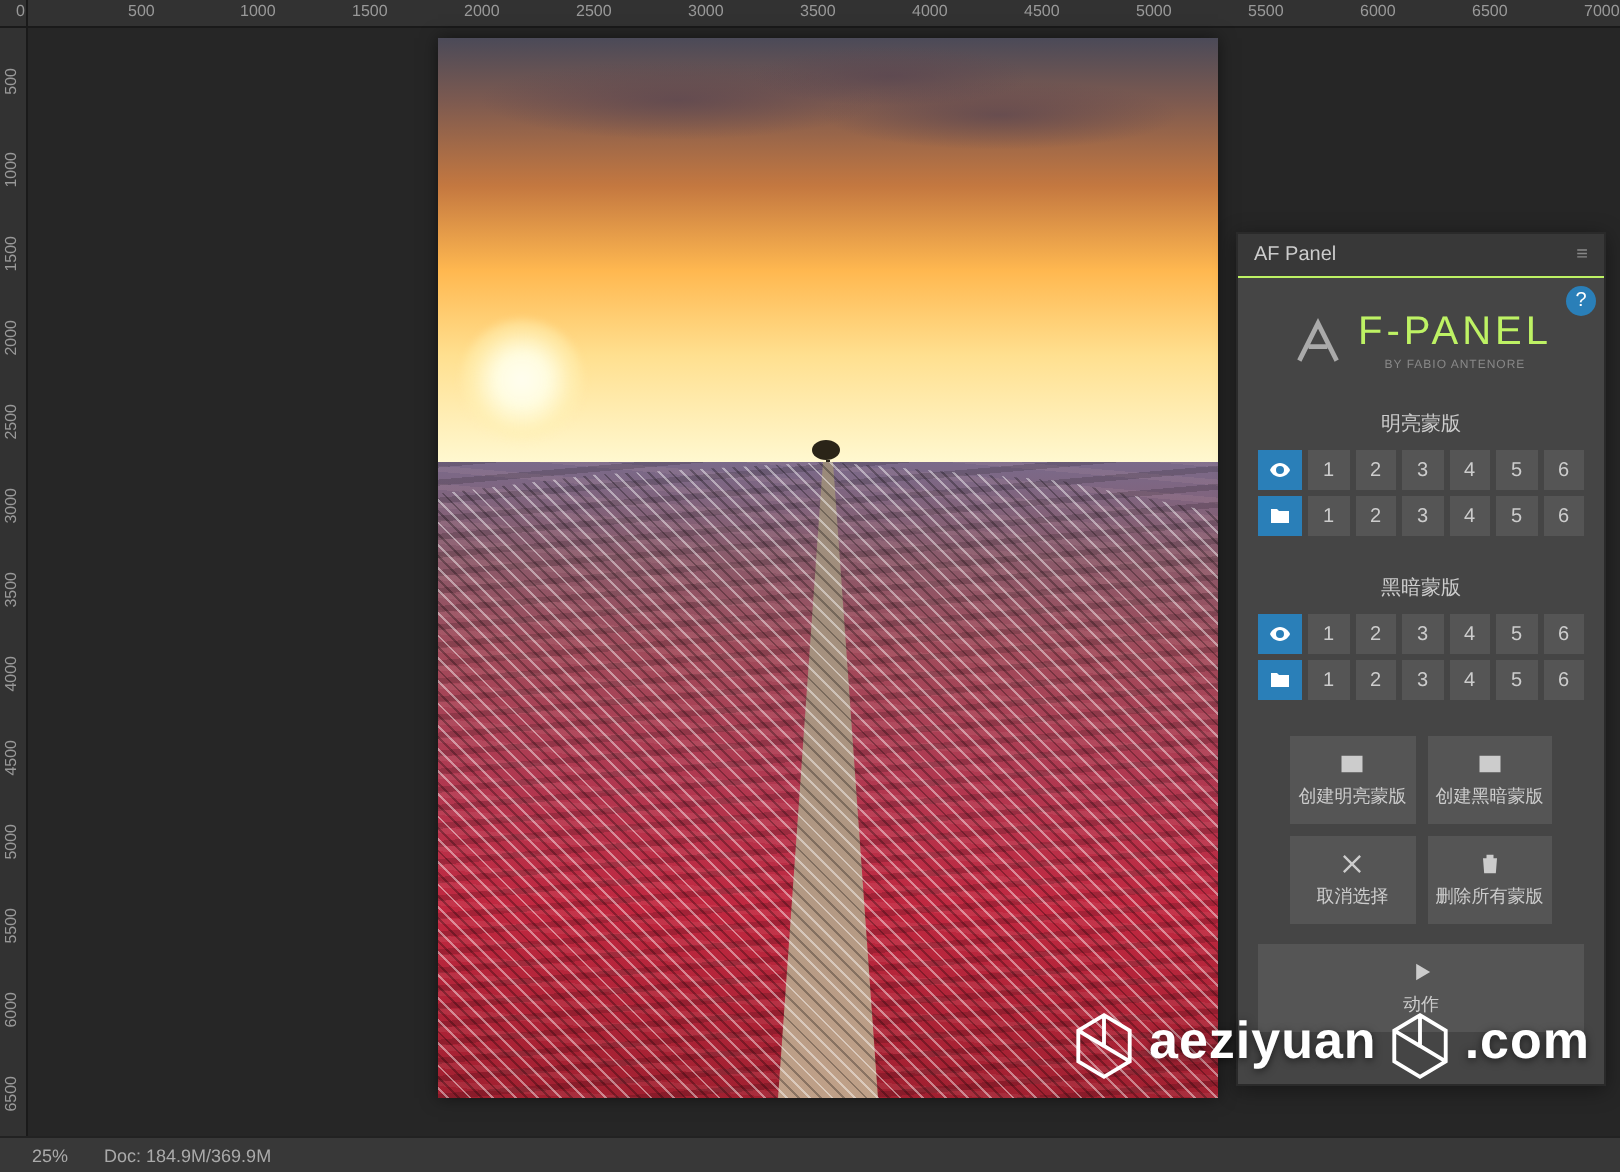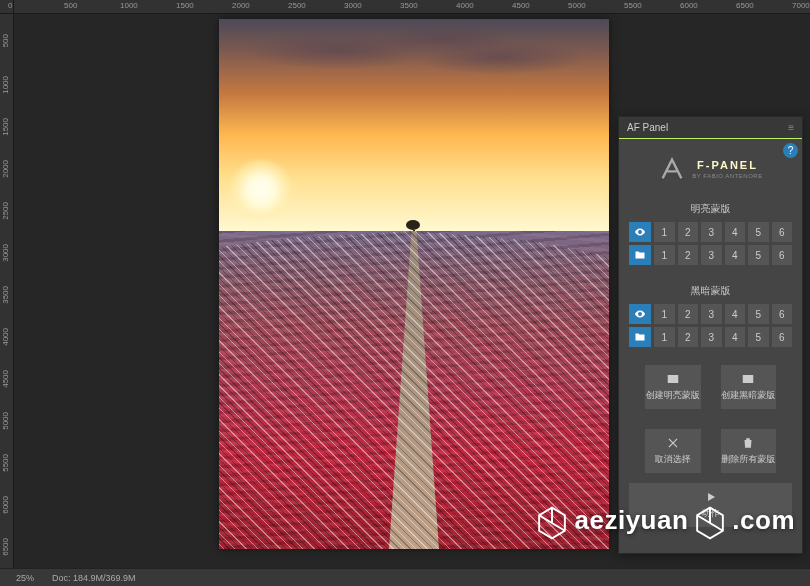--- a/index.html
+++ b/index.html
@@ -28,29 +28,29 @@
 .wm-shape{width:32px;height:36px;position:relative}
 .wm-shape svg{width:100%;height:100%}
 .panel{position:absolute;top:116px;right:7px;width:185px;background:#454545;border:1px solid #2a2a2a;box-shadow:0 2px 10px rgba(0,0,0,.4);color:#ccc;font-size:10px}
 .panel-tab{background:#383838;padding:5px 8px;font-size:10px;border-bottom:1px solid #bef264;display:flex;justify-content:space-between}
 .panel-tab .menu{color:#888}
 .panel-header{padding:16px 10px 12px;text-align:center;position:relative}
 .help-ico{position:absolute;top:4px;right:4px;width:15px;height:15px;border-radius:50%;background:#2a7fb8;color:#fff;font-size:10px;line-height:15px;text-align:center}
 .brand{display:flex;align-items:center;justify-content:center;gap:6px}
 .brand-logo{width:28px;height:28px}
 .brand-logo svg{width:100%;height:100%;stroke:#aaa;fill:none;stroke-width:2}
-.brand-name{font-size:11px;font-weight:700;letter-spacing:2px;color:#fef9c3}
+.brand-name{font-size:20px;font-weight:400;letter-spacing:2px;color:#bef264}
 .brand-sub{font-size:6px;color:#888;margin-top:2px;letter-spacing:.5px}
 .sec{padding:7px 10px 9px}
 .sec-title{text-align:center;color:#ccc;font-size:10px;margin-bottom:6px}
 .row{display:flex;gap:3px;margin-bottom:3px}
 .icon-btn{width:22px;height:20px;background:#2a7fb8;display:flex;align-items:center;justify-content:center;cursor:pointer}
 .icon-btn svg{width:12px;height:12px;fill:#fff}
 .num-btn{flex:1;height:20px;background:#555;color:#ccc;font-size:10px;display:flex;align-items:center;justify-content:center;cursor:pointer}
-.action-grid{display:grid;grid-template-columns:1fr 1fr;gap:20px;padding:6px 26px}
+.action-grid{display:grid;grid-template-columns:1fr 1fr;gap:6px;padding:6px 26px}
 .action-btn{background:#555;height:44px;display:flex;flex-direction:column;align-items:center;justify-content:center;gap:3px;cursor:pointer;color:#ccc;font-size:9px}
 .action-btn svg{width:14px;height:14px;fill:#ccc}
 .action-single{margin:4px 10px 26px;background:#555;height:44px;display:flex;flex-direction:column;align-items:center;justify-content:center;gap:3px;cursor:pointer;color:#ccc;font-size:9px}
 .action-single svg{width:14px;height:14px;fill:#ccc}
 .status{position:absolute;bottom:0;left:0;right:0;height:18px;background:#383838;border-top:1px solid #222;color:#aaa;font-size:9px;display:flex;align-items:center;padding-left:16px;gap:18px}
 </style>
 </head>
 <body>
 
 <div class="corner"></div>

